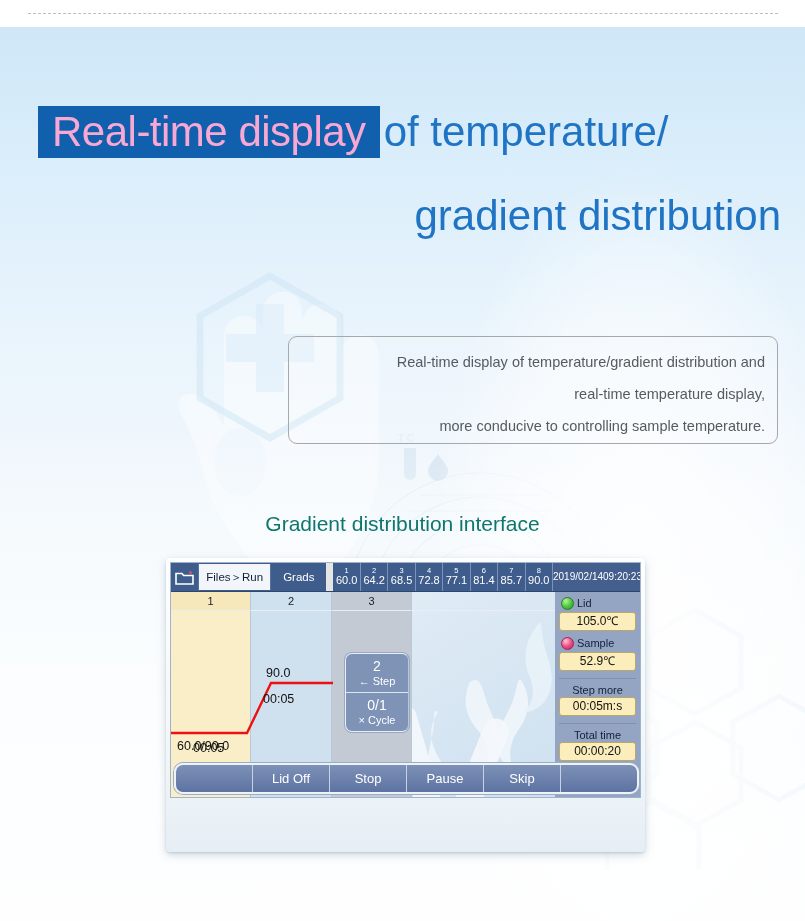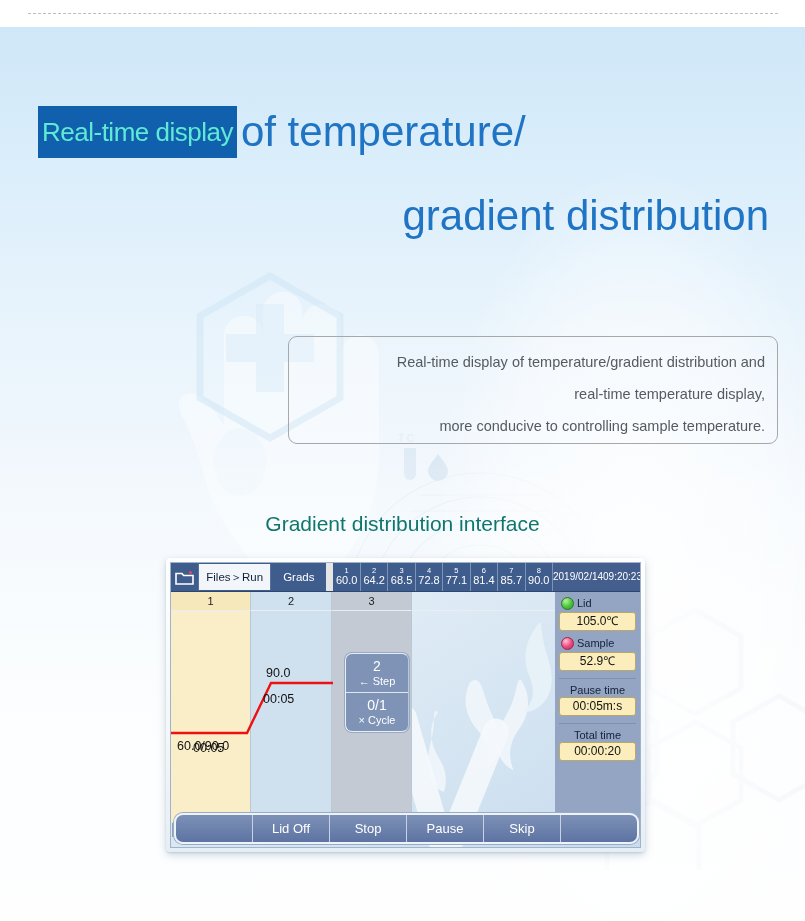--- a/index.html
+++ b/index.html
@@ -35,26 +35,26 @@
   .wm-hand { left:120px; top:250px; width:330px; height:330px; opacity:.55; }
   .wm-hex  { left:180px; top:268px; width:180px; height:180px; opacity:.5; }
   .wm-tube { left:390px; top:430px; width:70px; height:60px; opacity:.5; }
   .wm-circ { left:330px; top:455px; width:300px; height:180px; opacity:.45; }
   .wm-hexes{ left:555px; top:600px; width:250px; height:270px; opacity:.6; }
 
   
   .headline { position:absolute; left:0; top:106px; width:805px; }
   .hl-line1 { height:52px; display:flex; align-items:center; padding-left:38px; }
   .hl-mark {
-    background:#1160ad; color:#5eead4; font-size:26px; line-height:52px;
-    padding:0 4px; letter-spacing:-.5px; white-space:nowrap;
+    background:#1160ad; color:#f9a8d4; font-size:42px; line-height:52px;
+    padding:0 14px; letter-spacing:-.5px; white-space:nowrap;
   }
   .hl-rest { color:#2074c4; font-size:42px; line-height:52px; white-space:nowrap; padding-left:4px;}
   .hl-line2 {
-    margin-top:32px; text-align:right; padding-right:36px;
+    margin-top:32px; text-align:right; padding-right:24px;
     color:#2074c4; font-size:42px; line-height:52px;
   }
 
   
   .callout {
     position:absolute; left:288px; top:336px; width:490px; height:108px;
     border:1px solid #a8a8a8; border-radius:9px;
     background:rgba(255,255,255,0.10);
     padding:9px 12px 0 14px;
     text-align:right;
@@ -71,21 +71,21 @@
 
   
   .device {
     position:absolute; left:166px; top:558px; width:479px; height:294px;
     background:linear-gradient(180deg,#fefeff 0%,#f4f8fb 55%,#e6eef5 100%);
     border-radius:4px;
     box-shadow:0 3px 9px rgba(120,145,170,.35), 0 1px 2px rgba(120,145,170,.3);
     padding:4px;
   }
   .screen {
-    position:relative; width:471px; height:286px; overflow:hidden;
+    position:relative; width:471px; height:236px; overflow:hidden;
     background:linear-gradient(150deg,#e8f1f8 0%,#dfeaf4 40%,#cfe0ef 100%);
     border:1px solid #9fb4c8;
   }
   
   .wall { position:absolute; inset:0; opacity:.85; }
 
   
   .menubar {
     position:absolute; left:0; top:0; width:471px; height:29px;
     background:#3e5c8c; display:flex; align-items:stretch;
@@ -416,21 +416,21 @@
         <div class="st-row">
           <span class="bulb bulb-red"></span>
           <span class="st-title">Sample</span>
         </div>
         <div class="st-val">52.9℃</div>
       </div>
 
       <div class="st-div"></div>
 
       <div class="st-group">
-        <div class="st-title-c">Pause time</div>
+        <div class="st-title-c">Step more</div>
         <div class="st-val">00:05m:s</div>
       </div>
 
       <div class="st-div"></div>
 
       <div class="st-group">
         <div class="st-title-c">Total time</div>
         <div class="st-val">00:00:20</div>
       </div>
     </div>

